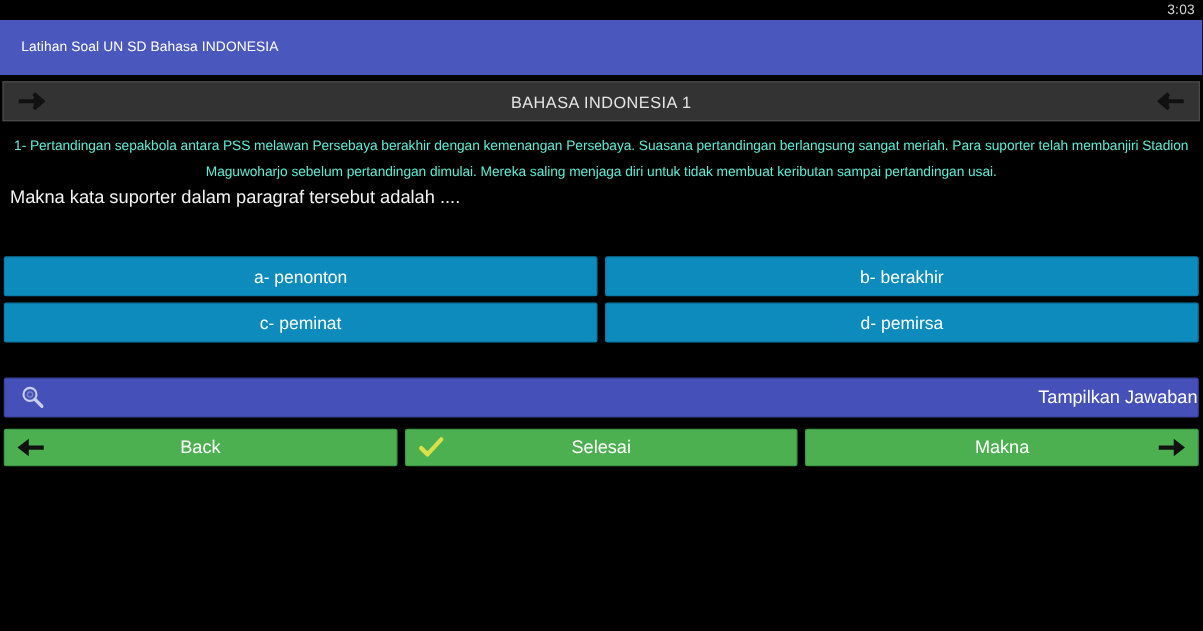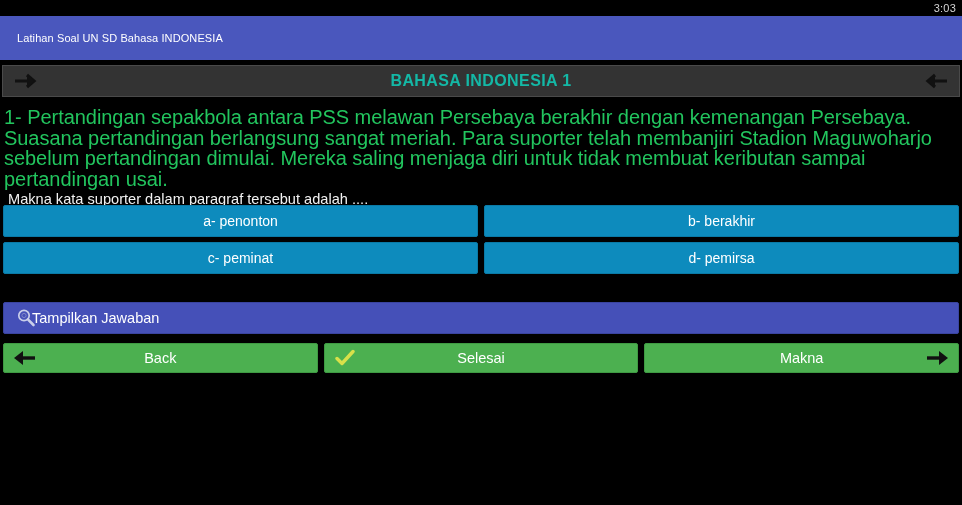--- a/index.html
+++ b/index.html
@@ -58,39 +58,39 @@
   .section-header .arrow-right-slot {
     width: 48px;
     display: flex;
     align-items: center;
     justify-content: center;
     flex: 0 0 auto;
   }
   .section-title {
     flex: 1 1 auto;
     text-align: center;
-    color: #14b8a6;
-    font-size: 16px;
-    font-weight: bold;
+    color: #e5e5e5;
+    font-size: 13px;
+    font-weight: normal;
     letter-spacing: 0.4px;
   }
   .glyph-arrow { display: block; }
 
   
   .question-area {
     background: #000000;
     padding: 10px 4px 0 4px;
     height: 108px;
   }
   .question-text {
-    color: #22c55e;
-    font-size: 20px;
+    color: #5eead4;
+    font-size: 11px;
     line-height: 20.5px;
     letter-spacing: -0.05px;
-    text-align: left;
+    text-align: center;
   }
   .question-prompt {
     color: #f2f2f2;
     font-size: 14.6px;
     line-height: 21px;
     padding-left: 4px;
   }
 
   
   .options-grid {
@@ -130,21 +130,21 @@
   .answer-bar .icon-slot {
     width: 44px;
     display: flex;
     align-items: center;
     justify-content: center;
     flex: 0 0 auto;
   }
   .answer-bar-label {
     position: absolute;
     left: 12px; right: 0;
-    text-align: left;
+    text-align: right;
     color: #ffffff;
     font-size: 14.5px;
     pointer-events: none;
     padding-left: 16px;
   }
 
   
   .nav-row {
     padding: 9px 3px 0 3px;
     display: flex;

